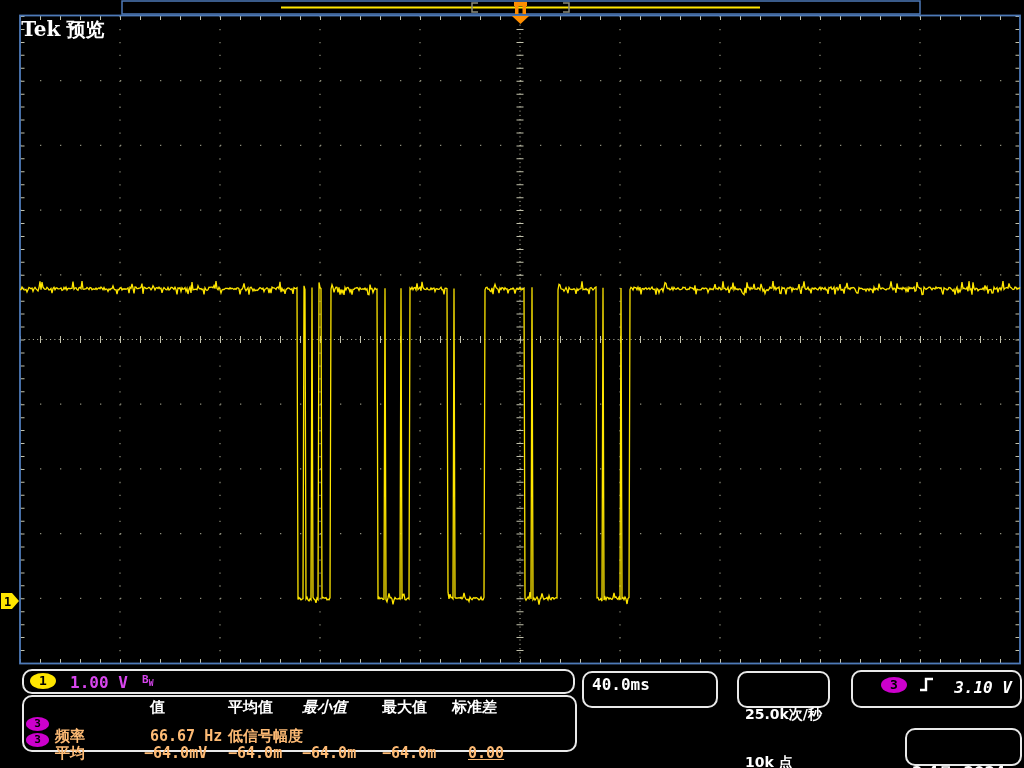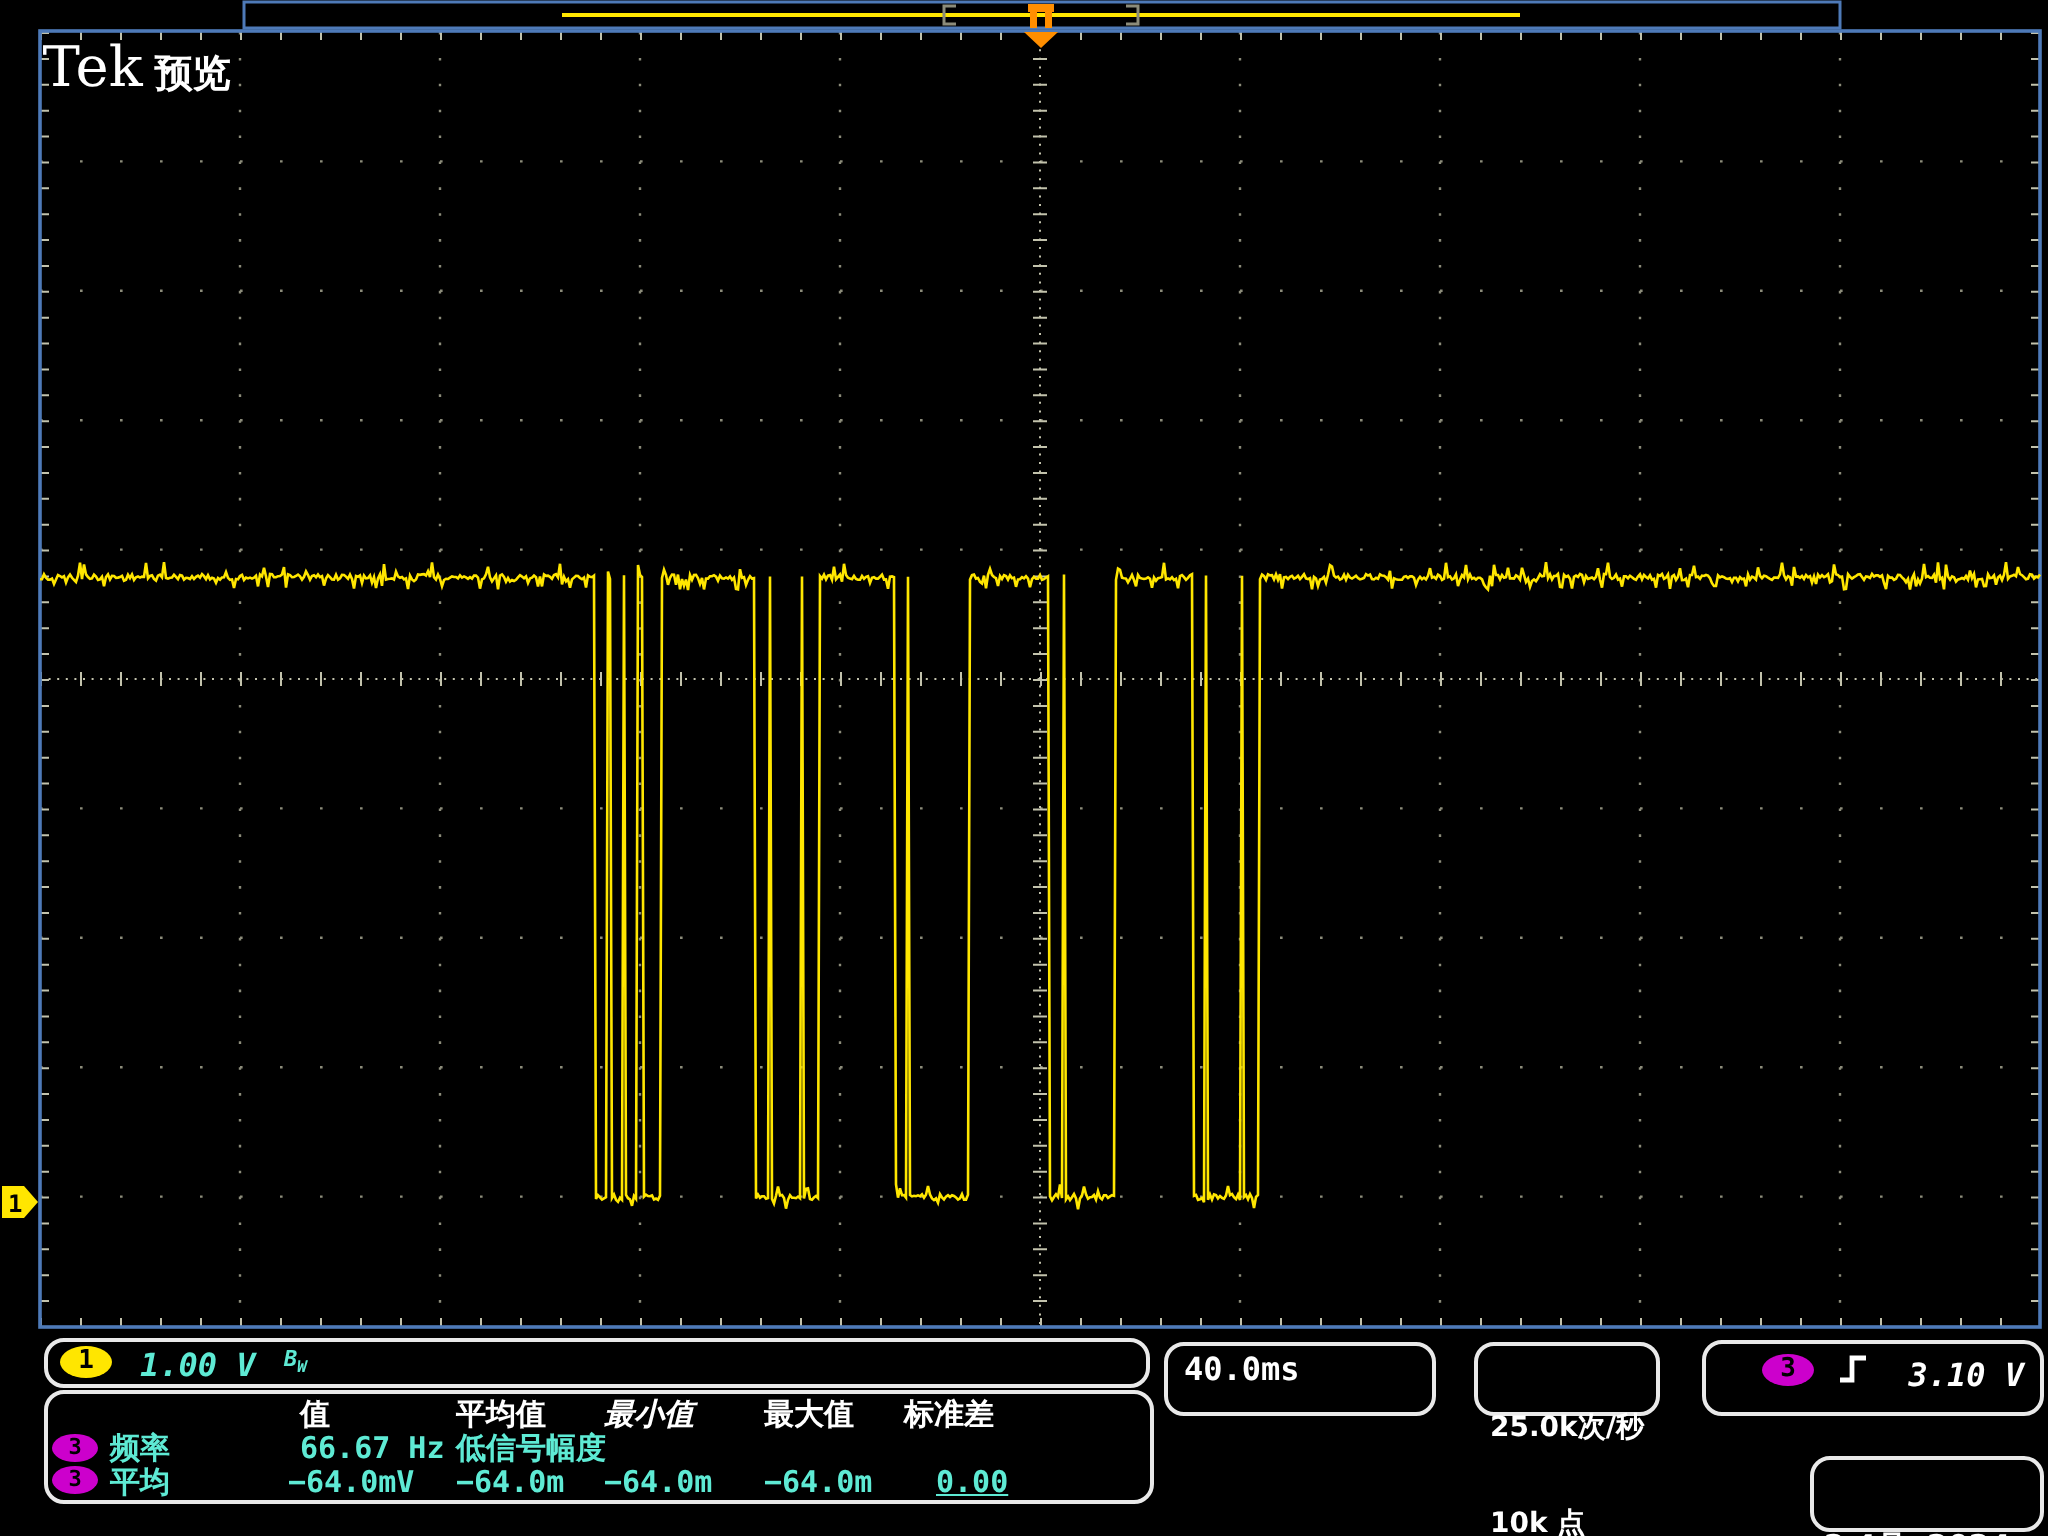--- a/index.html
+++ b/index.html
@@ -1,29 +1,29 @@
 <!DOCTYPE html>
 <html><head>
 <meta charset="utf-8">
 <style>
   html,body{margin:0;padding:0;background:#000;}
   body{width:1024px;height:768px;position:relative;overflow:hidden;
        font-family:"DejaVu Sans Mono","DejaVu Sans",monospace;}
   .abs{position:absolute;}
   .box{position:absolute;border:2px solid #e9e9e9;border-radius:10px;
        box-sizing:border-box;background:#000;}
-  .yellow{color:#5eead4;font-style:italic;}
-  .magenta{color:#5eead4;}
+  .yellow{color:#d946ef;}
+  .magenta{color:#fdba74;margin-top:12px;}
   .white{color:#ffffff;}
   .badge{display:inline-block;border-radius:50%;color:#000;font-weight:bold;
          text-align:center;font-family:"DejaVu Sans Mono",monospace;}
   .badge.yellow-bg{background:#ffe600;}
   .badge.magenta-bg{background:#cc00cc;}
   #logo{left:2px;top:-2px;color:#fff;white-space:pre;}
-  #logo .brand{font-family:"DejaVu Serif",serif;font-weight:normal;font-size:28px;}
+  #logo .brand{font-family:"DejaVu Serif",serif;font-weight:bold;font-size:20px;}
   #logo .mode{font-family:"DejaVu Sans",sans-serif;font-size:19px;font-weight:bold;margin-left:6px;}
   .mono16{font-size:16px;font-weight:bold;white-space:pre;}
   .cell{position:absolute;font-size:15px;font-weight:bold;white-space:pre;}
   .zh{font-family:"DejaVu Sans",sans-serif;}
 </style>
 </head>
 <body>
 
 <svg id="scope-svg" class="abs" style="left:0;top:0;" width="1024" height="668" viewBox="0 0 1024 668">
   <g id="acq-bar">

